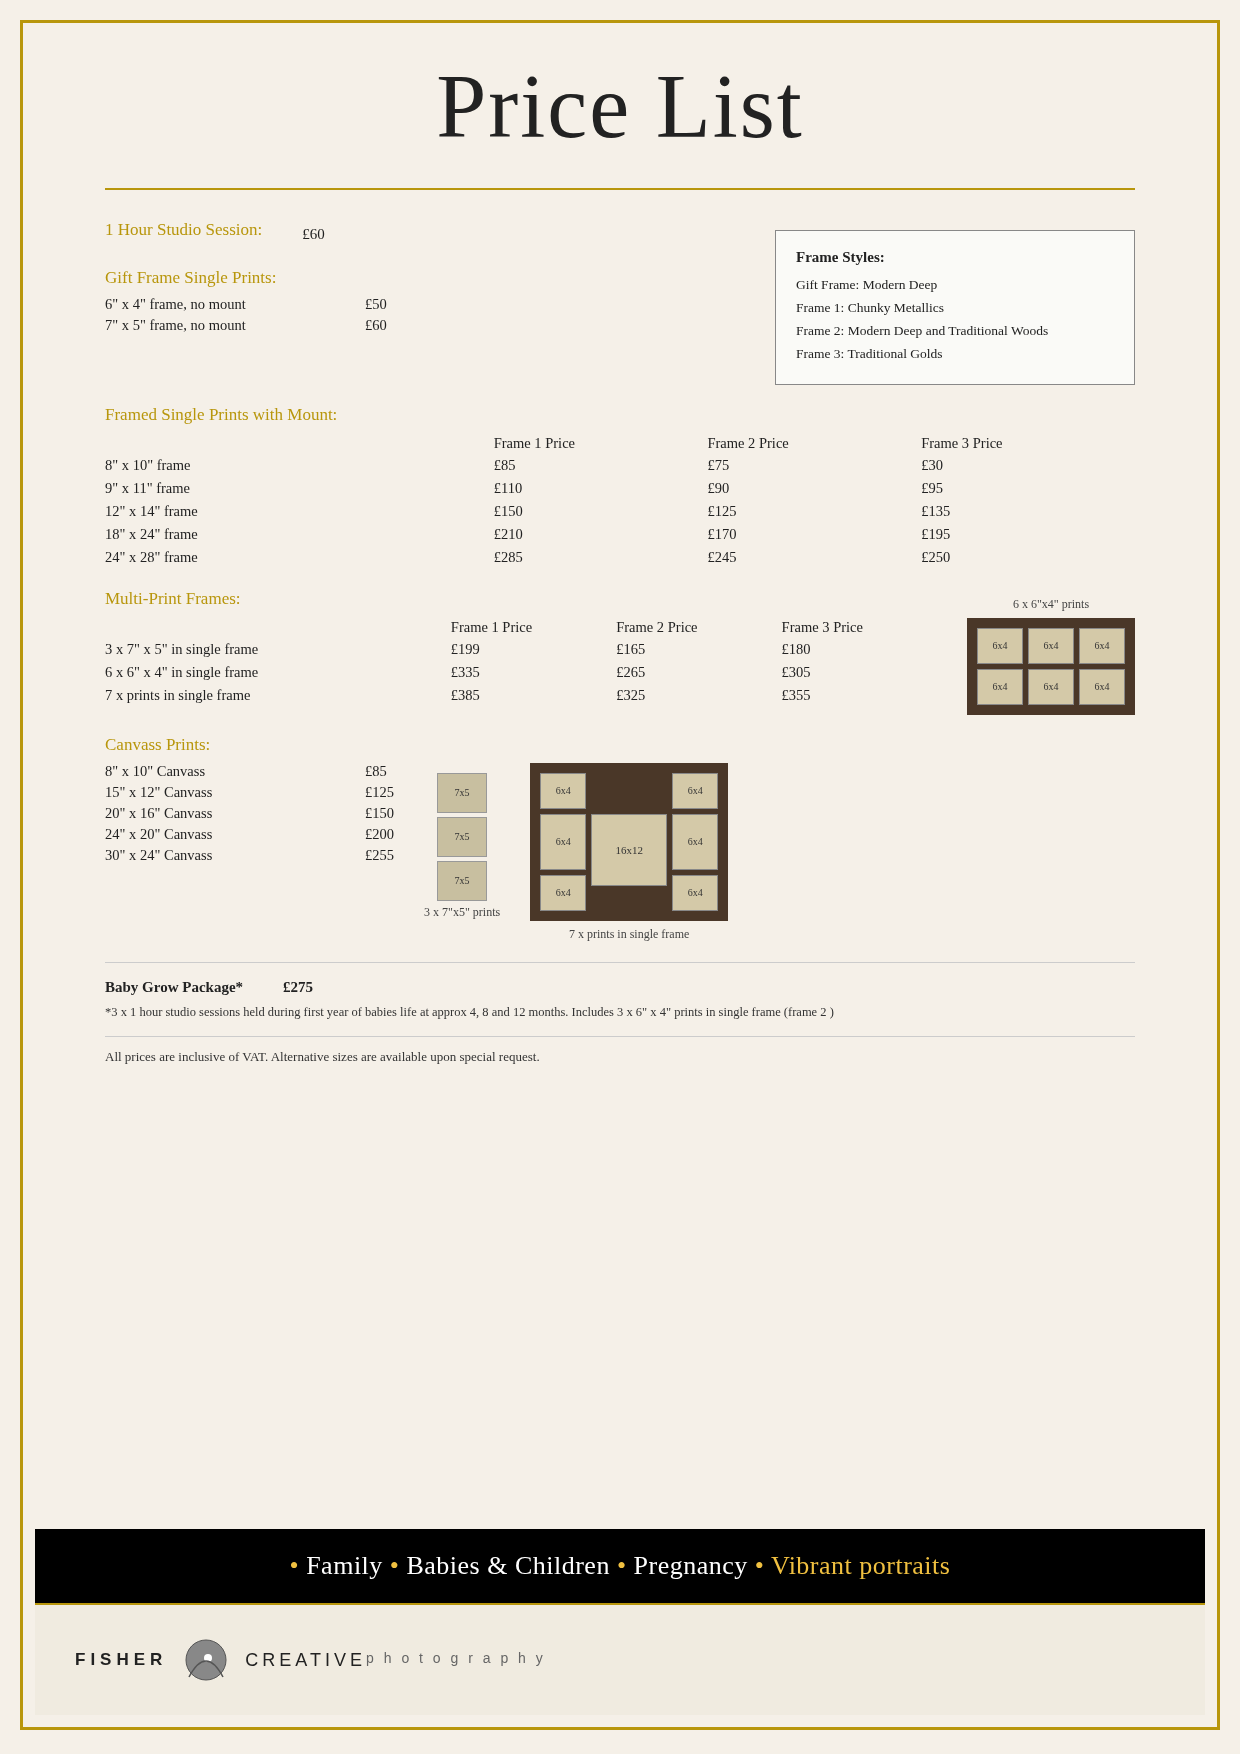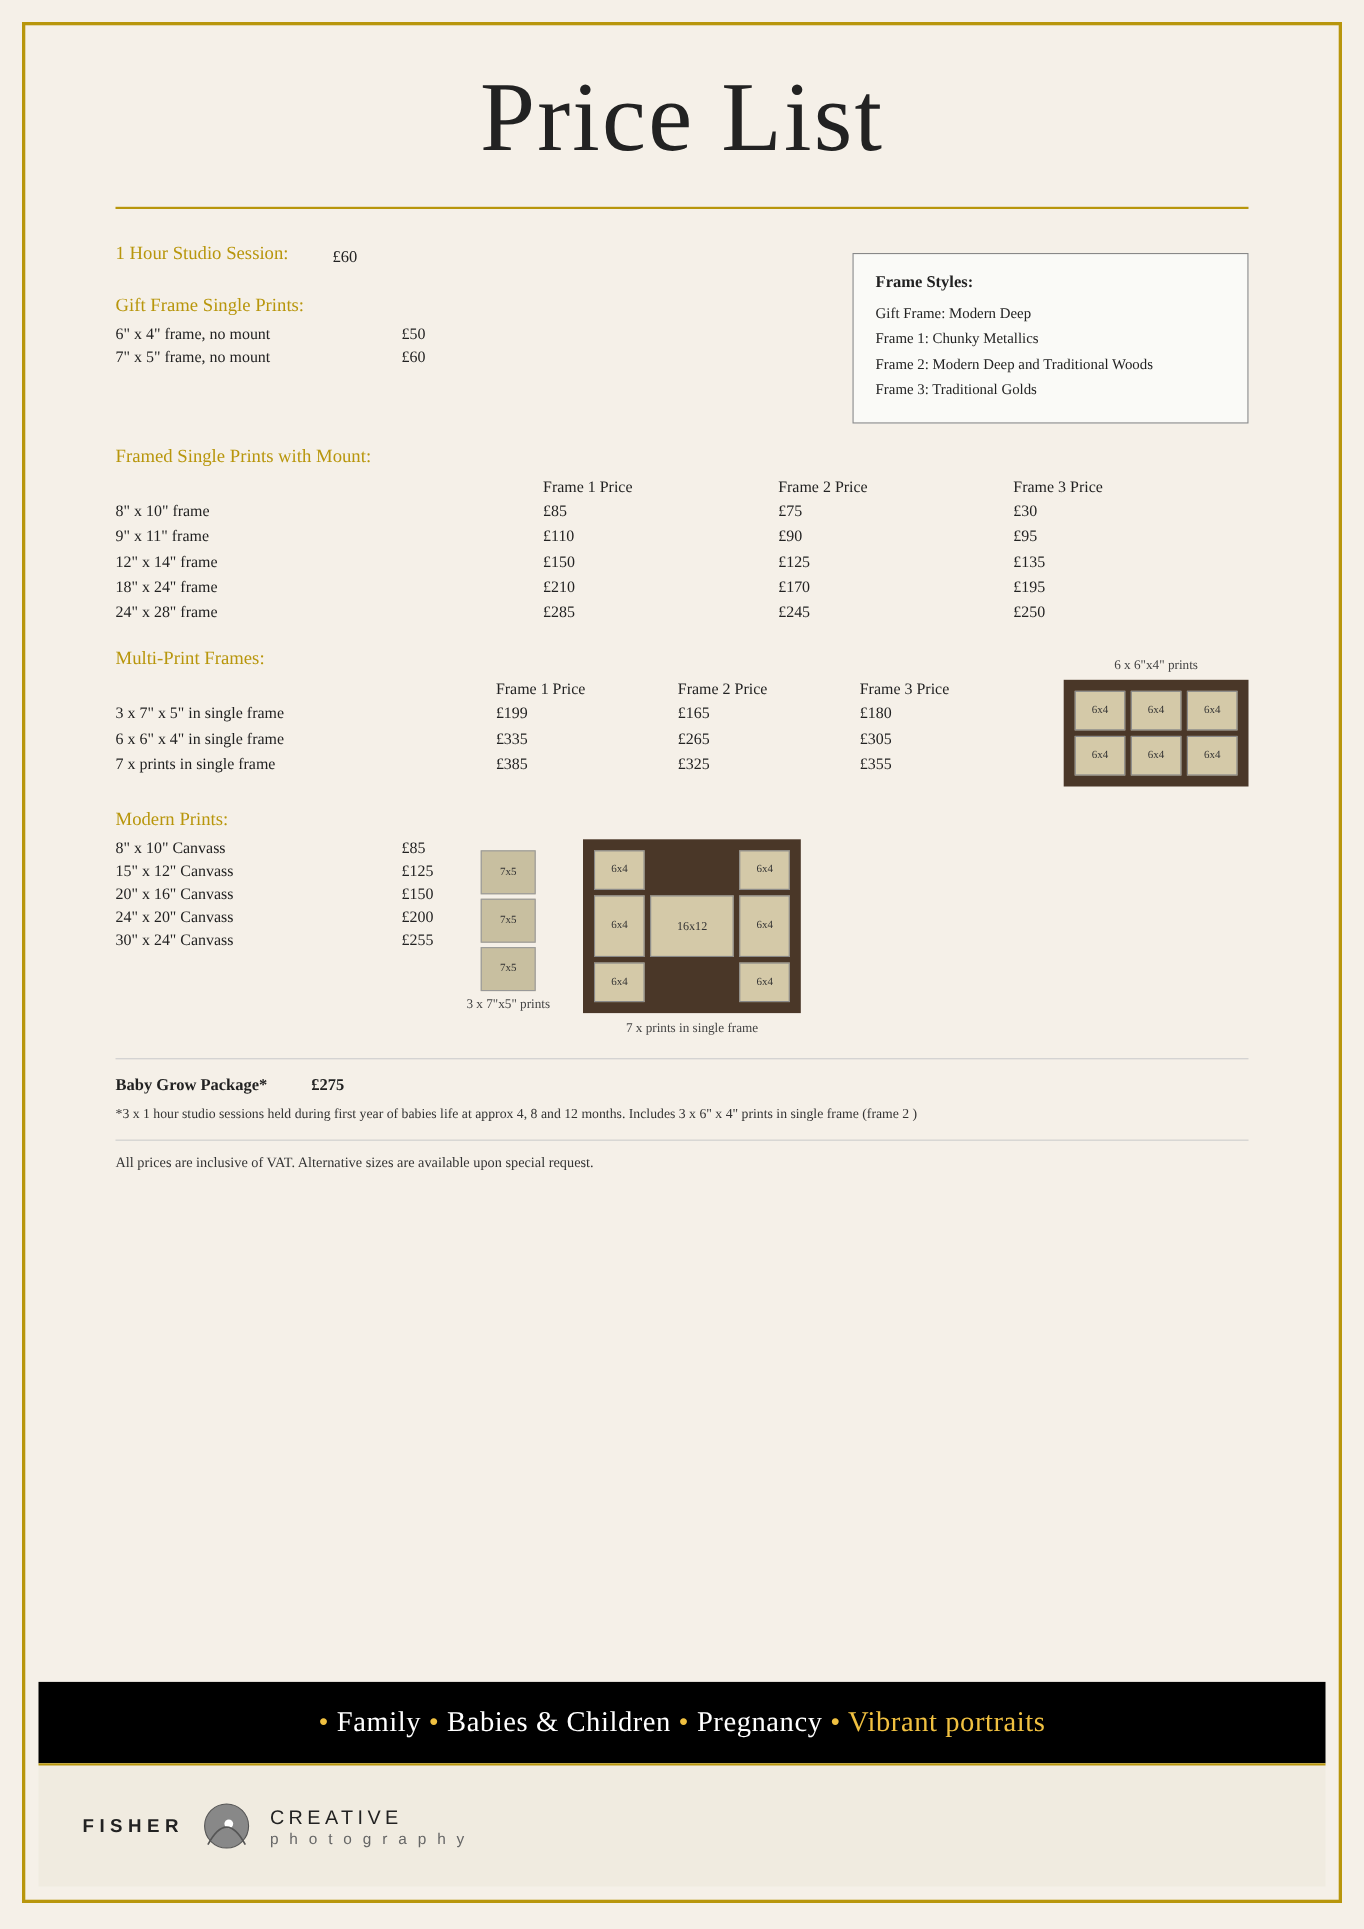--- a/index.html
+++ b/index.html
@@ -167,21 +167,21 @@
       color: #333;
       line-height: 1.7;
     }
     .footer-right {
       display: flex;
       align-items: center;
       gap: 14px;
     }
     .creative-text {
       display: flex;
-      flex-direction: column;
+      flex-direction: row;
     }
     .creative-upper {
       font-size: 18px;
       letter-spacing: 4px;
       font-family: Arial, sans-serif;
       color: #222;
     }
     .creative-lower {
       font-size: 14px;
       letter-spacing: 3px;
@@ -343,21 +343,21 @@
               <div class="frame-cell frame-cell-sm">6x4</div>
               <div class="frame-cell frame-cell-sm">6x4</div>
               <div class="frame-cell frame-cell-sm">6x4</div>
             </div>
           </div>
         </div>
       </div>
     </div>
 
     <div style="margin-top:18px;">
-      <div class="section-title">Modern Prints:</div>
+      <div class="section-title">Canvass Prints:</div>
       <div style="display:flex; gap:30px; align-items:flex-start;">
         <div style="min-width:260px;">
           <div class="simple-row">
             <span>8" x 10" Canvass</span>
             <span>£85</span>
           </div>
           <div class="simple-row">
             <span>15" x 12" Canvass</span>
             <span>£125</span>
           </div>
@@ -383,21 +383,21 @@
           </div>
           <div class="diagram-label">3 x 7"x5" prints</div>
         </div>
 
         <div style="display:flex;flex-direction:column;align-items:center;">
           <div class="frame-diagram" style="display:grid;grid-template-columns:46px 76px 46px;grid-template-rows:36px 56px 36px;gap:5px;padding:10px;background:#4a3728;">
             <div class="frame-cell" style="width:46px;height:36px;">6x4</div>
             <div></div>
             <div class="frame-cell" style="width:46px;height:36px;">6x4</div>
             <div class="frame-cell" style="width:46px;height:56px;">6x4</div>
-            <div class="frame-cell" style="width:76px;height:56px;font-size:11px;">16x12</div>
+            <div class="frame-cell" style="width:76px;height:72px;font-size:11px;">16x12</div>
             <div class="frame-cell" style="width:46px;height:56px;">6x4</div>
             <div class="frame-cell" style="width:46px;height:36px;">6x4</div>
             <div></div>
             <div class="frame-cell" style="width:46px;height:36px;">6x4</div>
           </div>
           <div class="diagram-label" style="margin-top:6px;">7 x prints in single frame</div>
         </div>
       </div>
     </div>
 

